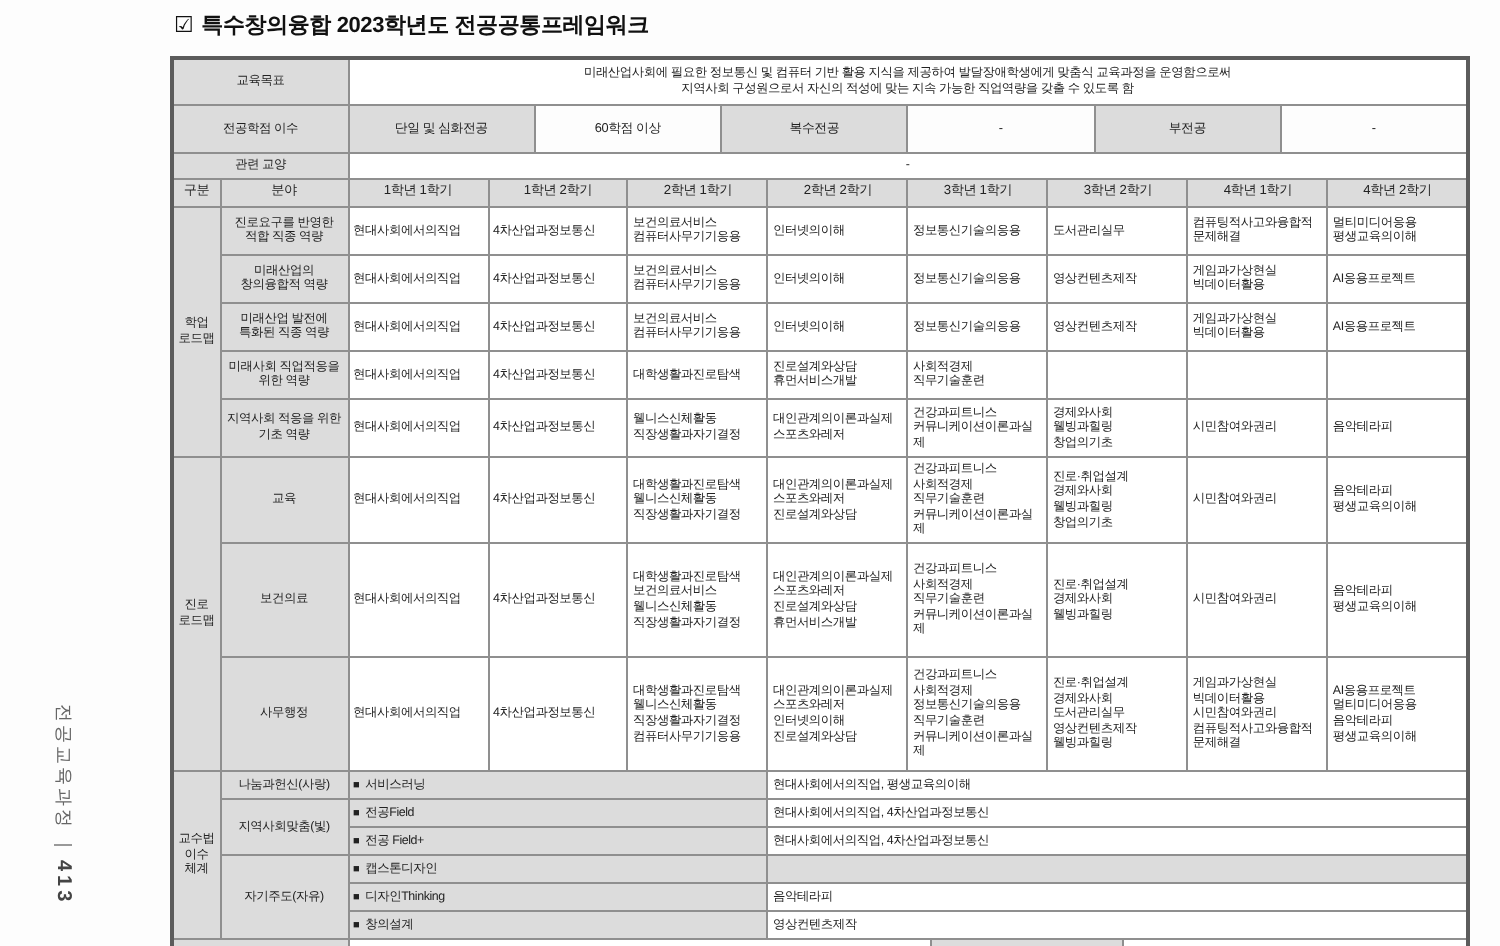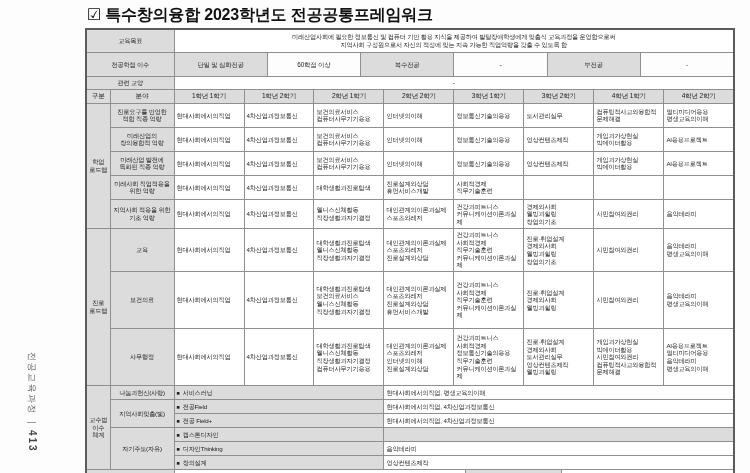--- a/index.html
+++ b/index.html
@@ -10,21 +10,21 @@
     color:#222;
   }
   .sidebar{
     position:absolute;top:352px;left:38px;width:120px;
     transform:rotate(90deg);transform-origin:left top;
     font-size:9px;color:#666;letter-spacing:1.5px;white-space:nowrap;
   }
   .sidebar .pagenum{font-size:10px;font-weight:bold;color:#444;letter-spacing:2px;}
   .sdiv{display:inline-block;width:1px;height:9px;background:#999;margin:0 7px;vertical-align:middle;}
   .title{
-    position:absolute;top:5px;left:87px;font-size:16px;font-weight:bold;color:#111;
+    position:absolute;top:5px;left:87px;font-size:11px;font-weight:bold;color:#111;
     letter-spacing:-0.2px;
   }
   .title .chk{margin-right:4px;font-weight:normal;}
   table.fw{
     position:absolute;top:28px;left:85px;width:650px;
     border-collapse:collapse;table-layout:fixed;
     border:2px solid #5c5c5c;
   }
   table.fw td{
     border:1px solid #8f8f8f;

